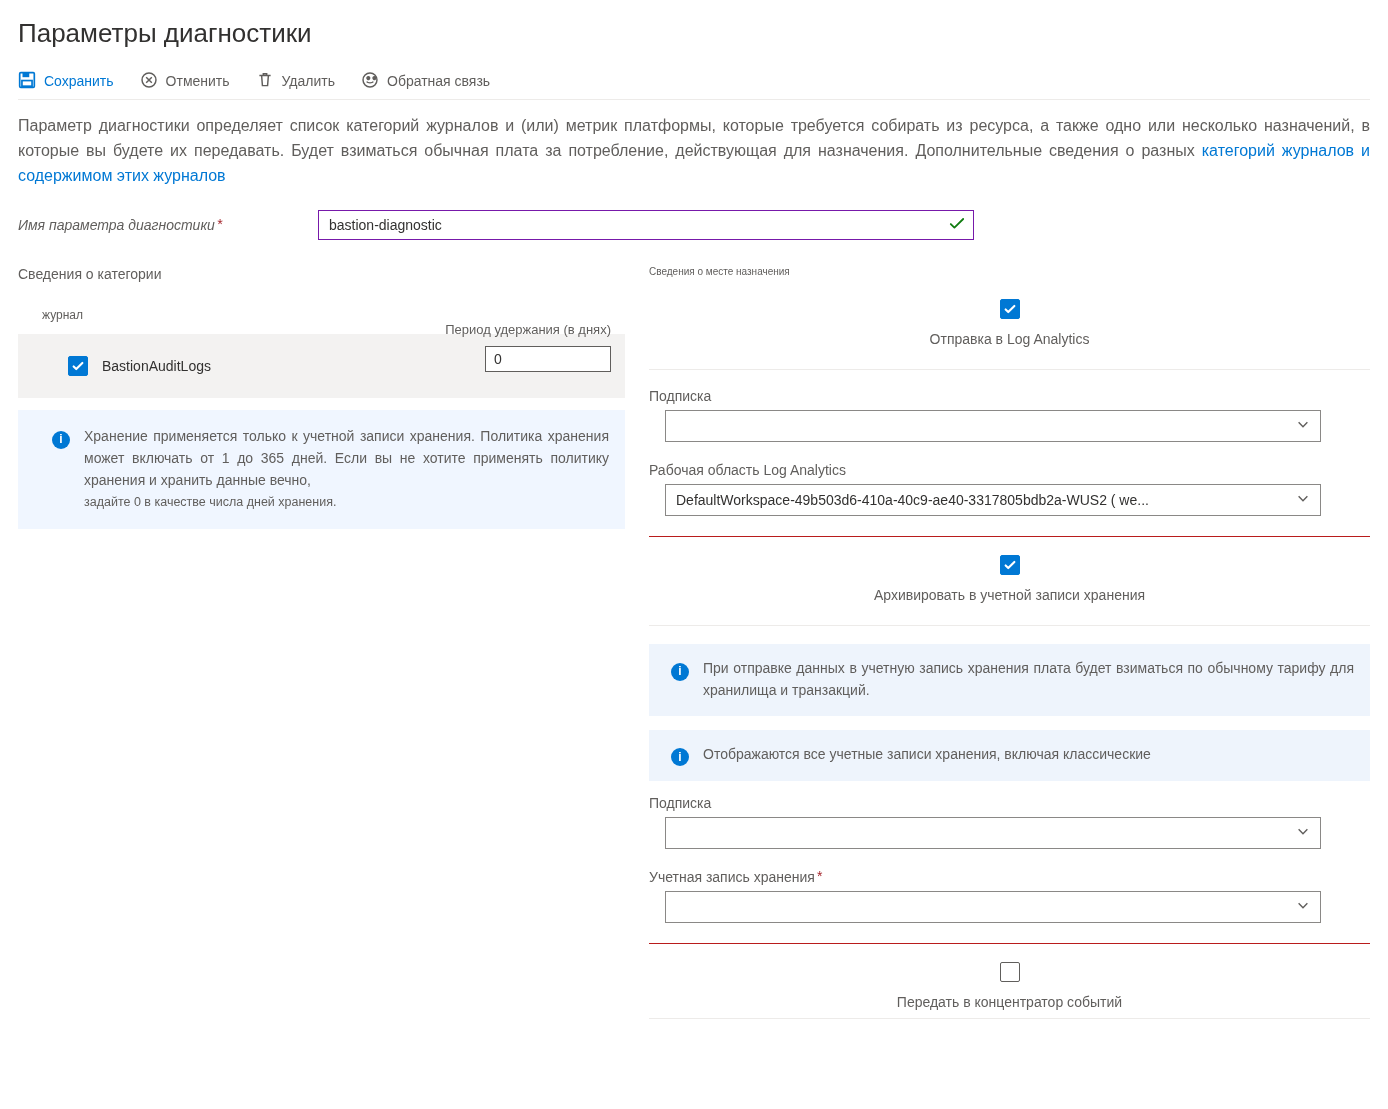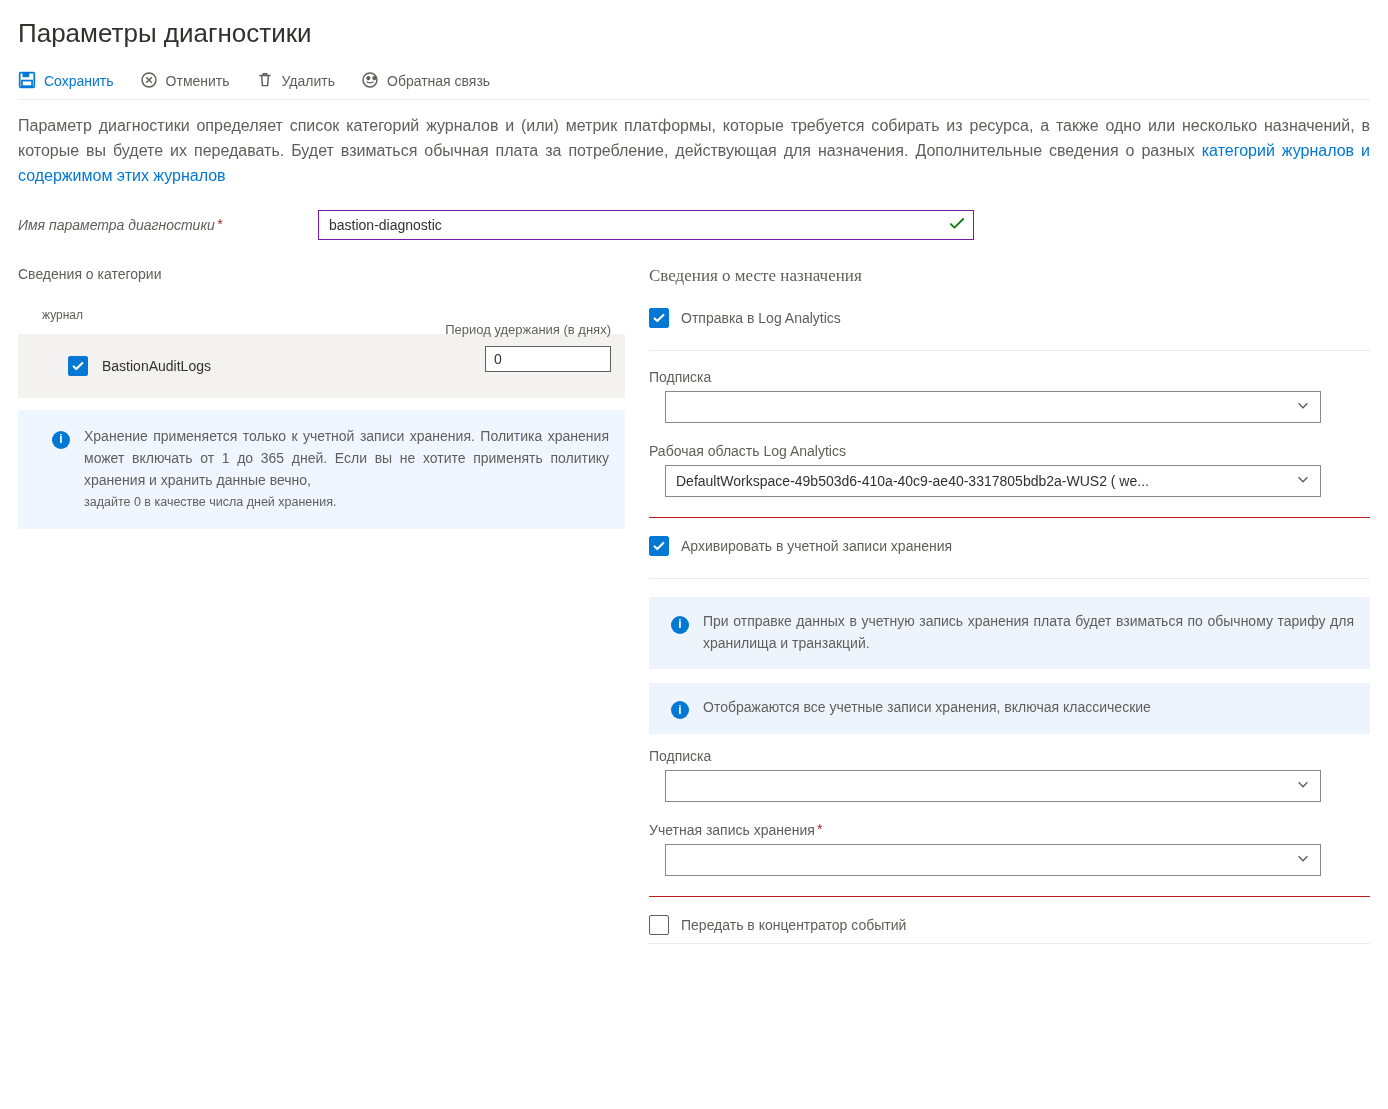--- a/index.html
+++ b/index.html
@@ -133,20 +133,21 @@
     background:#0078d4; color:#fff;
     display:inline-flex; align-items:center; justify-content:center;
     font-size:12px; font-weight:bold;
   }
   .info-text { color:#605e5c; text-align:justify; }
   .info-text .second-line { font-size:12.5px; color:#605e5c; }
 
   .dest-row {
     display:flex; align-items:center; gap:12px;
     margin-bottom:22px;
+    flex-direction:column;
   }
   .dest-row .dest-label { color:#605e5c; }
 
   .field-label { font-size:14px; color:#605e5c; margin-bottom:6px; display:block;}
   .field-label.req::after { margin-left:2px; }
   .select {
     position:relative;
     width:656px;
     height:32px;
     border:1px solid #8a8886;
@@ -254,21 +255,21 @@
         <div class="info-icon-wrap"><span class="info-icon">i</span></div>
         <div class="info-text">
           <span>Хранение применяется только к учетной записи хранения. Политика хранения может включать от 1 до 365 дней. Если вы не хотите применять политику хранения и хранить данные вечно,</span><br>
           <span class="second-line">задайте 0 в качестве числа дней хранения.</span>
         </div>
       </div>
     </div>
 
     <div class="col-right">
       <div class="right-inner">
-      <div class="section-heading" style="font-size:17px;margin-bottom:22px;font-family:Liberation Serif, serif;">Сведения о месте назначения</div>
+      <div class="section-heading" style="font-size:10px;margin-bottom:22px;">Сведения о месте назначения</div>
 
       <div class="dest-section first">
         <div class="dest-row">
           <span class="chk checked">
             <svg viewBox="0 0 16 16" fill="none" stroke="#fff" stroke-width="2.4" stroke-linecap="round" stroke-linejoin="round">
                   <path d="M3 8.5l3 3L13 4.5"></path>
                 </svg>
           </span>
           <span class="dest-label">Отправка в Log Analytics</span>
         </div>

